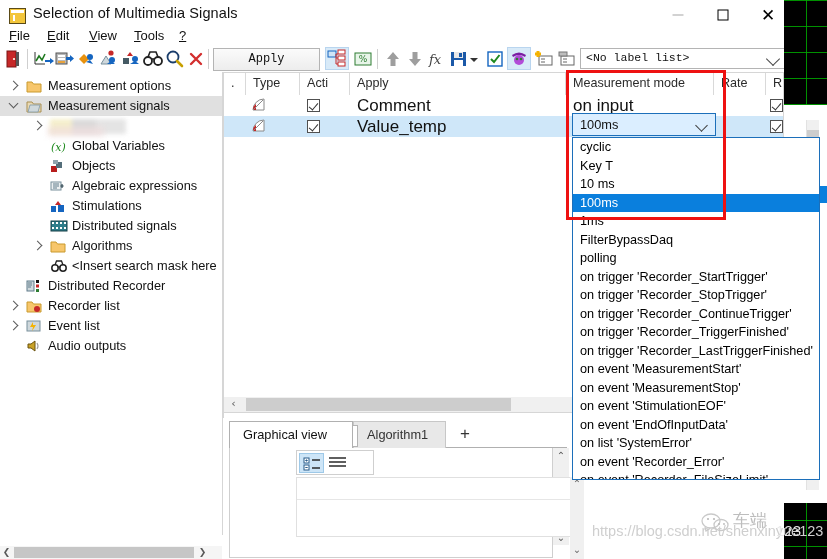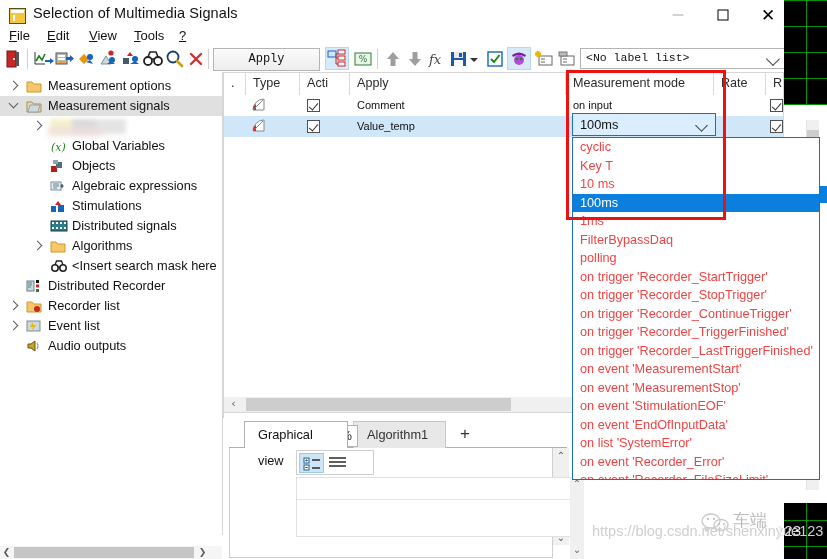--- a/index.html
+++ b/index.html
@@ -83,21 +83,21 @@
   .arrowglyph{font-family:"DejaVu Sans",sans-serif;font-size:9px;color:#5a5a5a;line-height:11px;text-align:center;}
 
   
   .grid{position:absolute;left:223px;top:72px;width:561px;height:348px;background:#fff;border:1px solid #d6d6d6;box-sizing:border-box;overflow:hidden;}
   .ghead{position:absolute;left:0;top:0;width:100%;height:22px;background:#fff;border-bottom:1px solid #cfcfcf;}
   .ghead .hc{position:absolute;top:0;height:22px;line-height:21px;font-size:12.6px;color:#2b2b2b;padding-left:7px;box-sizing:border-box;
     border-right:1px solid #d9d9d9;}
   .grow{position:absolute;left:0;width:100%;height:21px;}
   .grow.r1{top:22px;background:#fff;}
   .grow.r2{top:43px;background:#cfe7f9;}
-  .gcell{position:absolute;top:0;height:21px;line-height:21px;font-size:11px;color:#111;padding-left:7px;box-sizing:border-box;white-space:nowrap;}
+  .gcell{position:absolute;top:0;height:21px;line-height:21px;font-size:17px;color:#111;padding-left:7px;box-sizing:border-box;white-space:nowrap;}
   .chk{position:absolute;top:4px;width:13px;height:13px;border:1px solid #505050;background:#fff;box-sizing:border-box;}
   .chk::after{content:"";position:absolute;left:3px;top:1px;width:4px;height:8px;border-right:1.6px solid #333;border-bottom:1.6px solid #333;transform:rotate(40deg);}
   .sigicon{position:absolute;top:3px;width:15px;height:14px;}
 
   
   .grid-hsb{position:absolute;left:223px;top:397px;width:561px;height:16px;background:#f0f0f0;border:1px solid #d6d6d6;border-top:0;box-sizing:border-box;}
   .grid-hsb .thumb{position:absolute;left:22px;top:1px;width:265px;height:13px;background:#cdcdcd;}
   .grid-hsb .a{position:absolute;top:0px;width:17px;height:14px;line-height:14px;text-align:center;font-family:"DejaVu Sans",sans-serif;font-size:11px;color:#5a5a5a;}
 
   
@@ -124,21 +124,21 @@
   .prop-vsb .a{position:absolute;left:0;width:14px;height:14px;line-height:14px;text-align:center;font-family:"DejaVu Sans",sans-serif;font-size:10px;color:#6a6a6a;}
 
   
   .ddfield{position:absolute;left:572px;top:113px;width:144px;height:23px;background:#dbeeff;border:1.4px solid #1c6fba;box-sizing:border-box;z-index:40;}
   .ddfield .v{position:absolute;left:7px;top:3px;font-size:12.8px;color:#111;}
   .ddfield .cv{position:absolute;right:9px;top:7px;}
   .ddfield .cv i{display:block;width:8px;height:8px;border-right:1.5px solid #3a3a3a;border-bottom:1.5px solid #3a3a3a;transform:rotate(45deg);}
 
   .ddlist{position:absolute;left:572px;top:137px;width:248px;height:343px;background:#fff;
     border:1px solid #1c6fba;box-sizing:border-box;z-index:39;overflow:hidden;}
-  .ddopt{position:relative;height:18.5px;line-height:18.5px;font-size:12.7px;color:#ef4444;padding-left:7px;white-space:nowrap;cursor:default;}
+  .ddopt{position:relative;height:18.5px;line-height:18.5px;font-size:12.7px;color:#000000;padding-left:7px;white-space:nowrap;cursor:default;}
   .ddopt.hl{background:#0a7fdd;color:#fff;}
 
   
   .redbox{position:absolute;left:566px;top:70px;width:160px;height:150px;border:3.5px solid #ee1111;box-sizing:border-box;z-index:60;pointer-events:none;}
 
   
   .wm{position:absolute;left:592px;top:523px;font-size:14.5px;color:#cfcfcf;white-space:nowrap;z-index:70;}
   .wm-cn{position:absolute;left:733px;top:509px;font-size:17px;color:#bdbdbd;font-family:"DejaVu Sans",sans-serif;z-index:70;}
   .wm-num{position:absolute;left:776px;top:522px;font-size:15px;color:#e8e8e8;z-index:70;}
   .wx{position:absolute;left:700px;top:512px;width:30px;height:22px;z-index:70;}
@@ -537,21 +537,21 @@
 
   <div class="grid-hsb">
     <div class="a" style="left:1px">‹</div>
     <div class="thumb"></div>
     <div class="a" style="left:540px">›</div>
   </div>
 
   <div class="bottom">
     <div class="tabline"></div>
     <div class="tabs">
-      <div class="tab active" style="left:15px;width:104px">Graphical view</div>
+      <div class="tab active" style="left:0px;width:124px">Graphical view</div>
       <div class="tab inactive" style="left:124px;width:93px">Algorithm1</div>
       <div class="tab plus" style="left:221px">+</div>
     </div>
     <div class="canvas"></div>
     <div class="canv-vsb">
       <div class="a" style="top:0px">⌃</div>
       <div class="a" style="top:82px">⌄</div>
     </div>
 
   </div>

